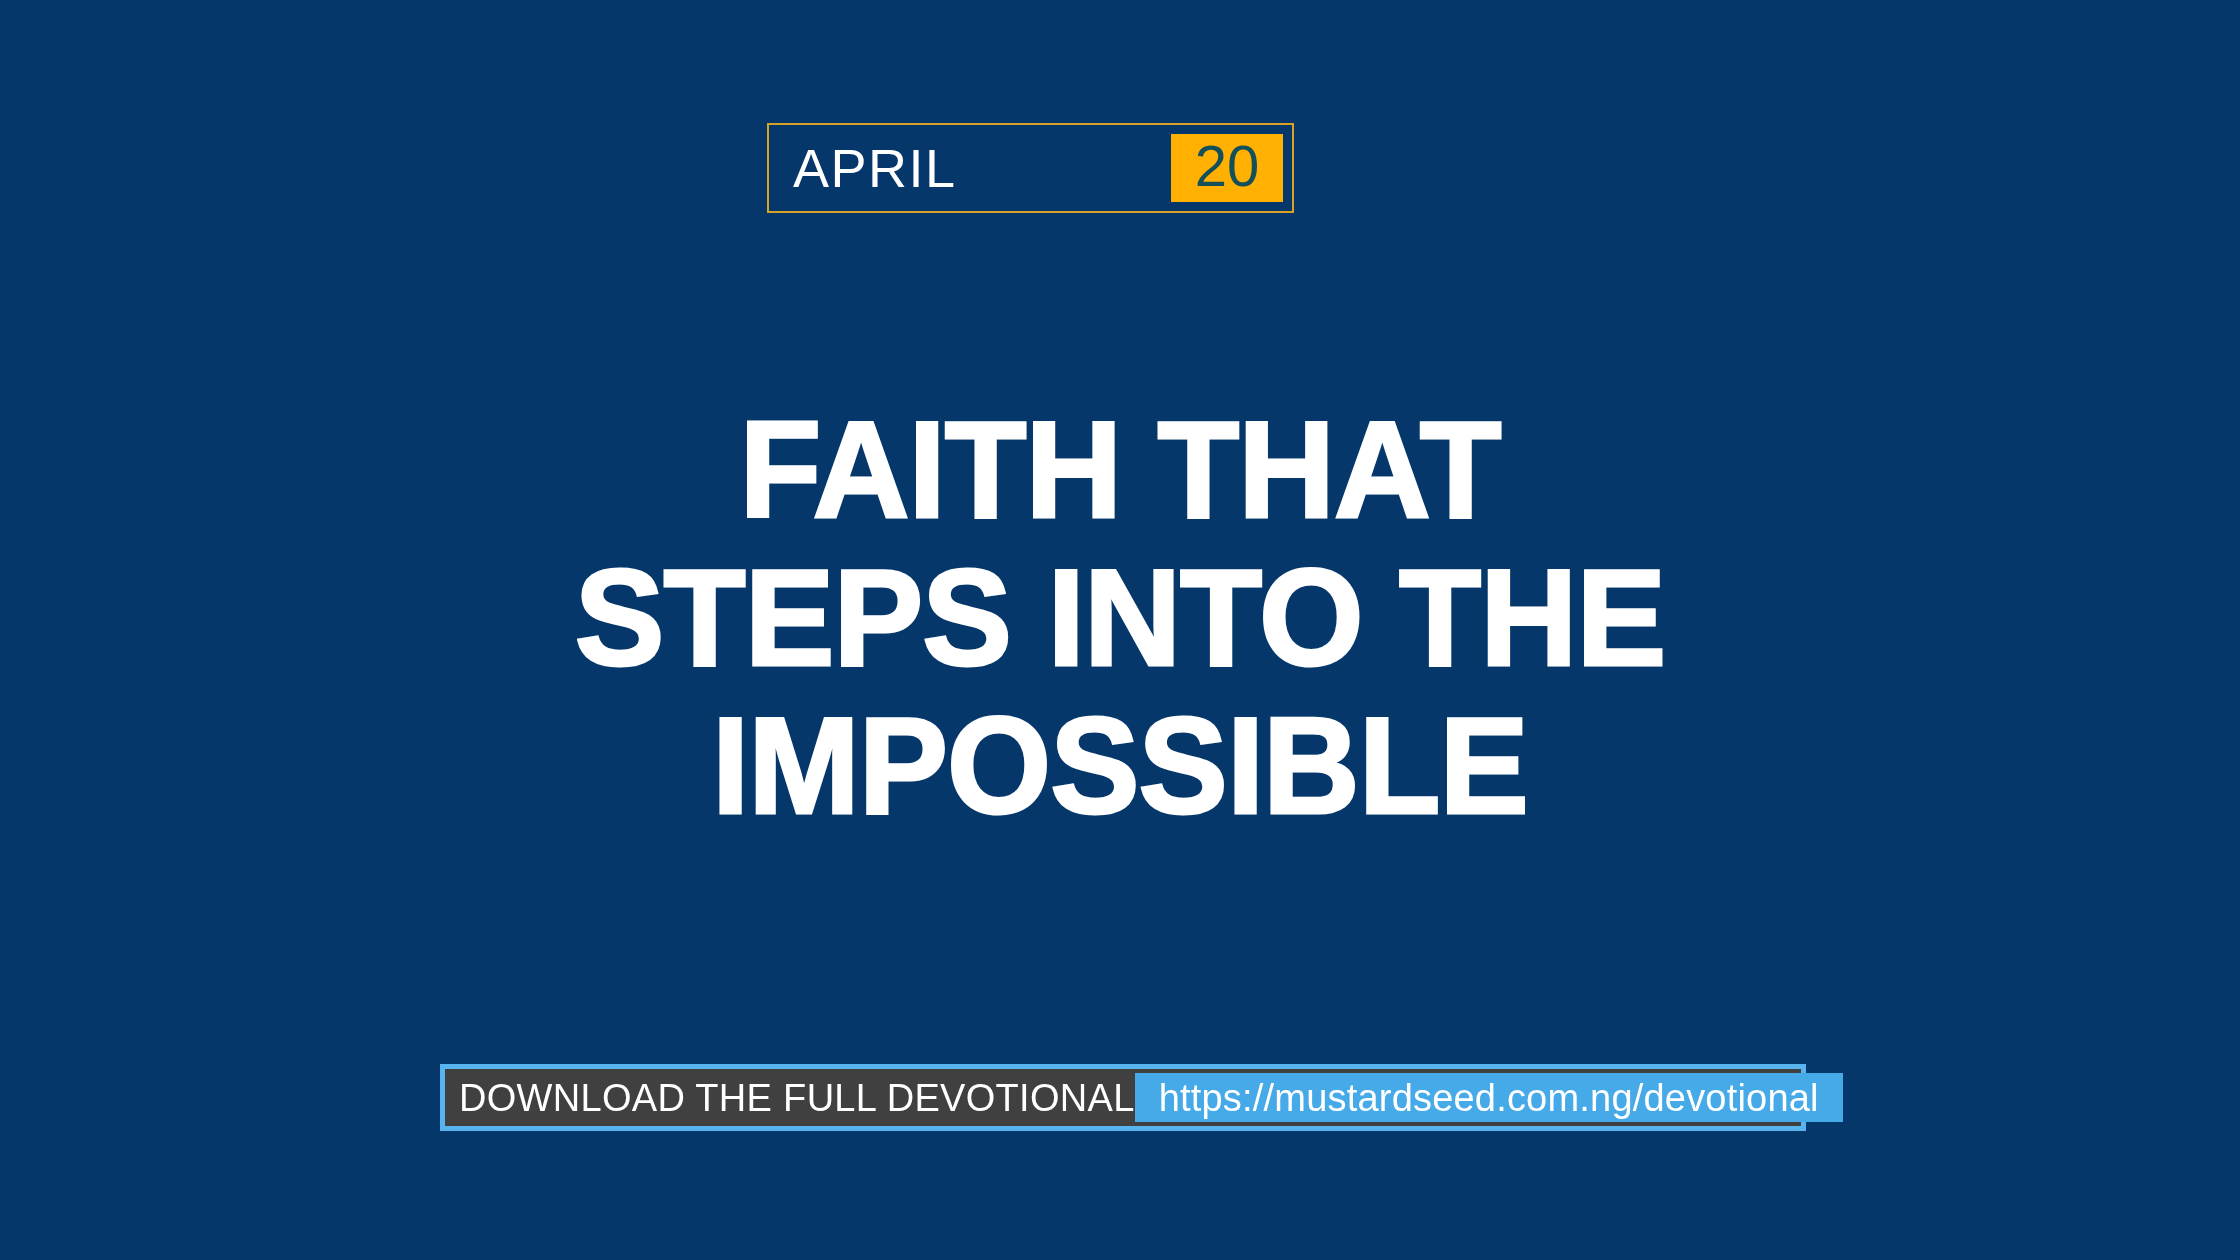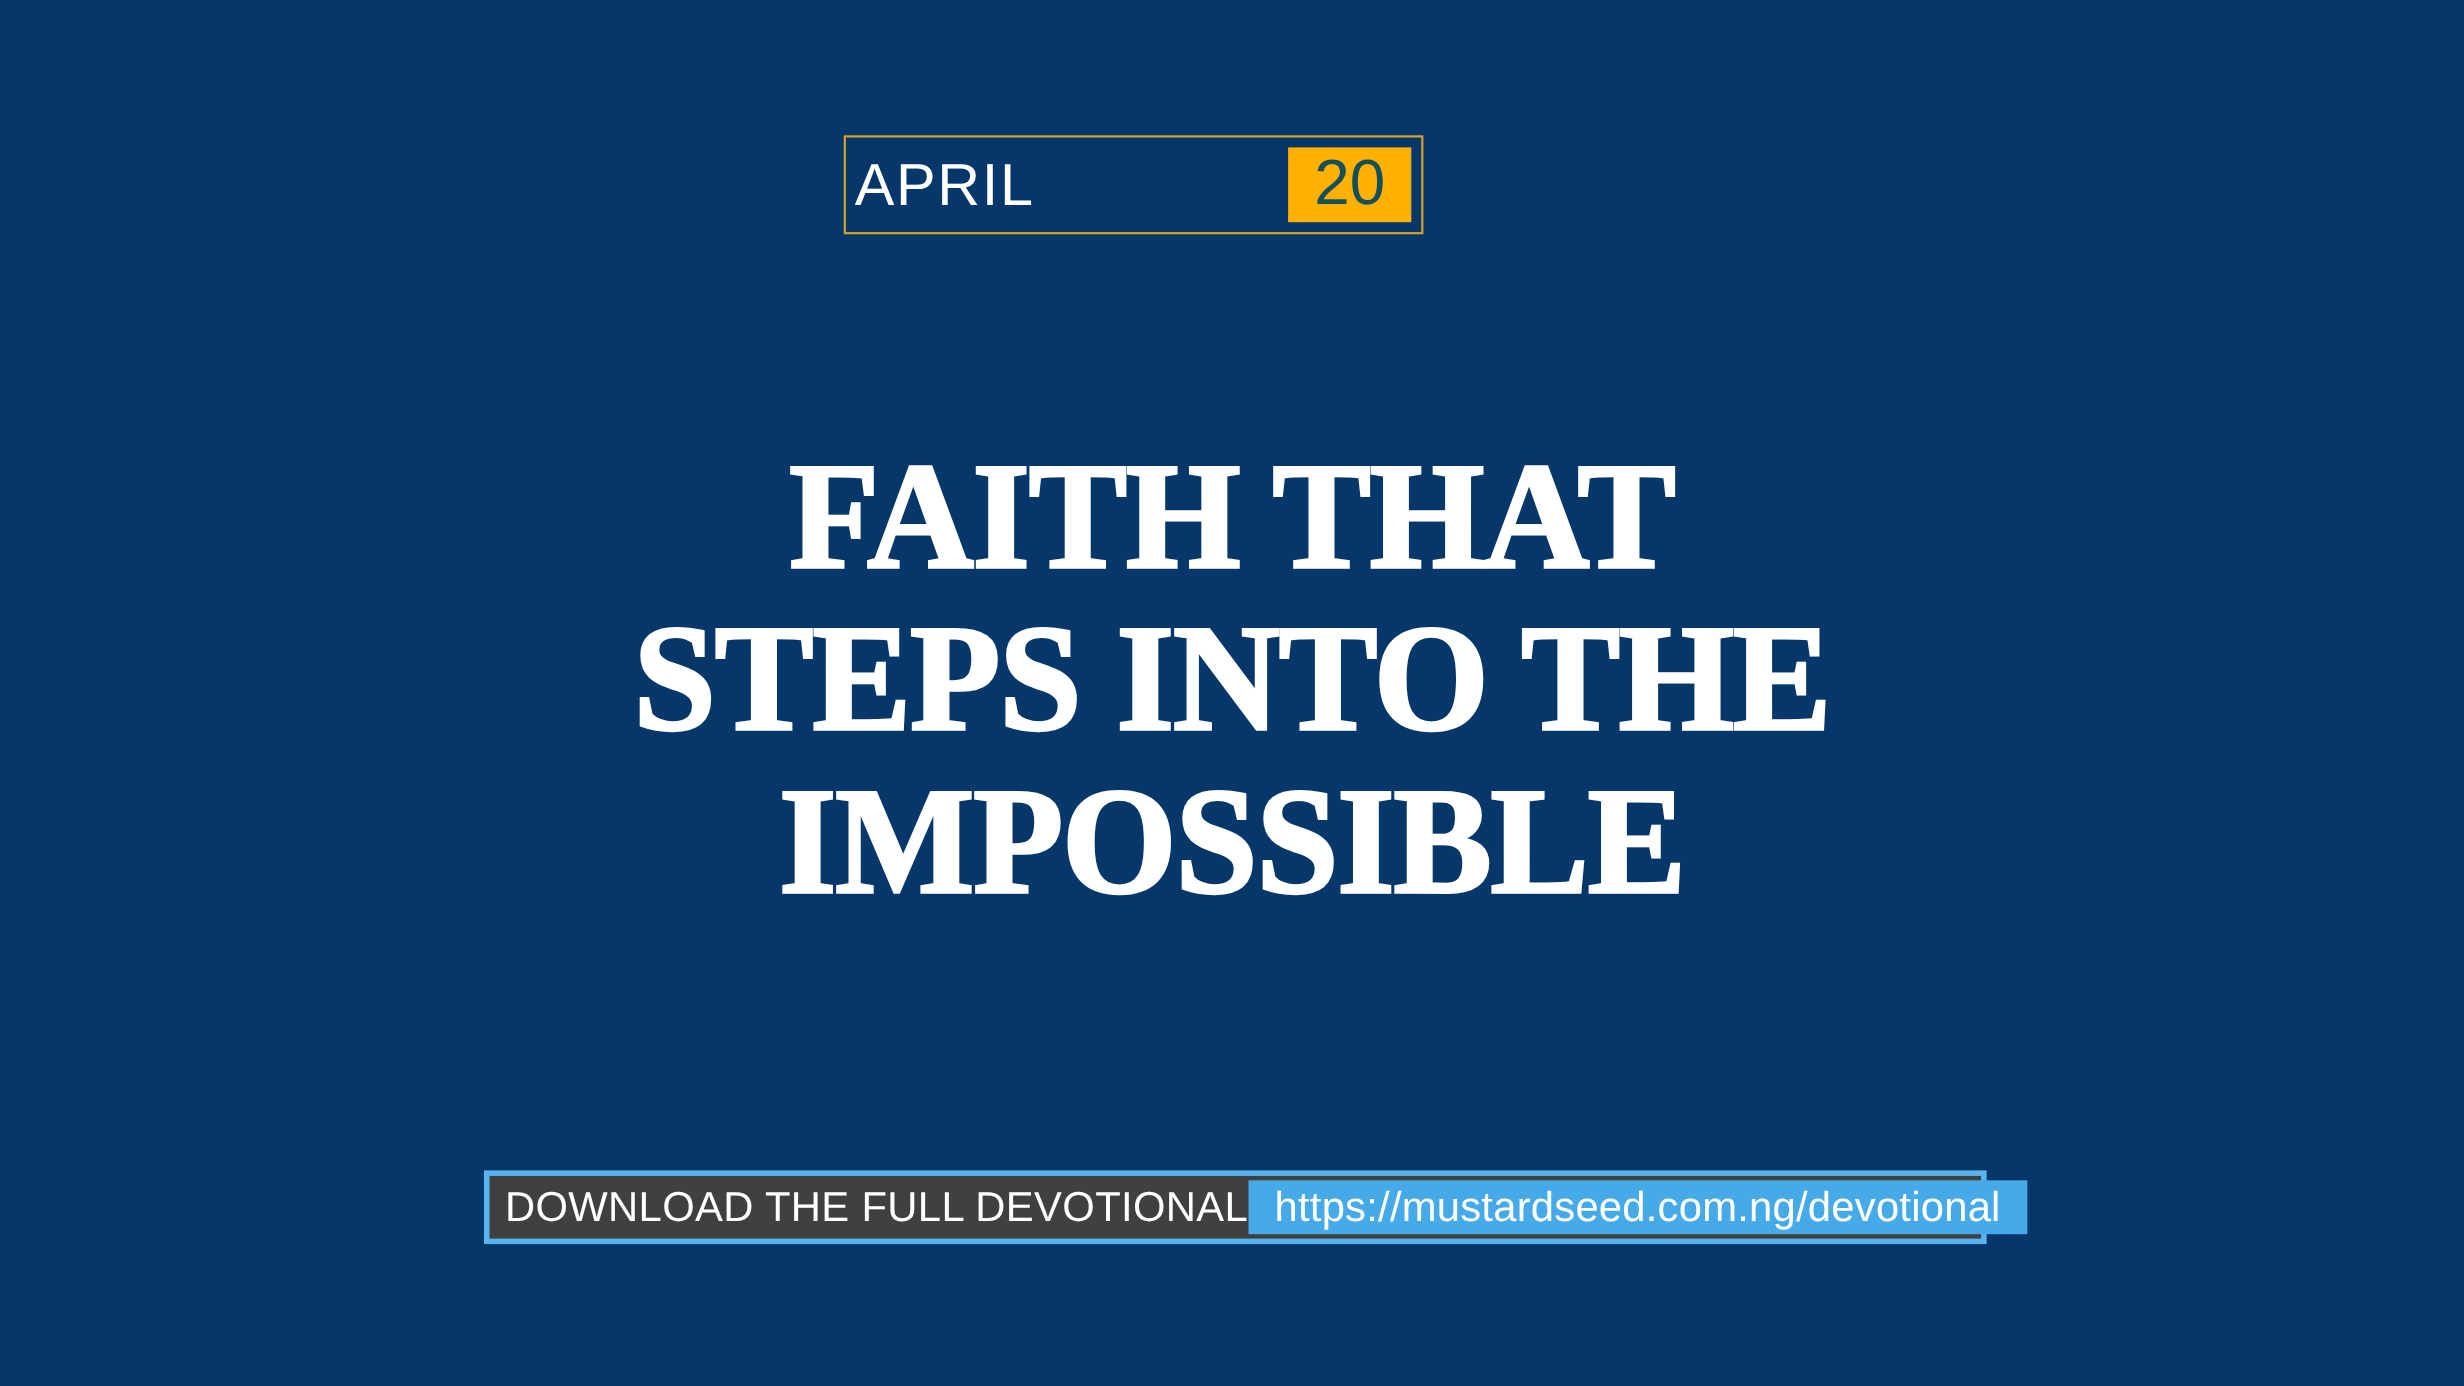--- a/index.html
+++ b/index.html
@@ -30,21 +30,21 @@
     box-sizing: border-box;
     border: 2px solid #d8a227;
     background: #05376b;
     display: flex;
     align-items: stretch;
     justify-content: space-between;
   }
   .date-month {
     display: flex;
     align-items: center;
-    padding-left: 8px;
+    padding-left: 24px;
     color: #ffffff;
     font-size: 54px;
     font-weight: 400;
     letter-spacing: 1.5px;
     line-height: 1;
     font-family: "Liberation Sans", sans-serif;
   }
   .date-day-chip {
     margin: 9px 9px 9px 0;
     width: 112px;
@@ -64,21 +64,21 @@
   }
 
   
   .headline {
     position: absolute;
     left: 0;
     top: 395px;
     width: 2240px;
     text-align: center;
     color: #ffffff;
-    font-family: Liberation Serif, serif;
+    font-family: Liberation Sans, sans-serif;
     font-weight: 700;
     font-size: 138px;
     line-height: 148px;
     letter-spacing: -1px;
     text-transform: uppercase;
     -webkit-text-stroke: 3px #ffffff;
   }
   .headline .hl-line {
     display: block;
     white-space: nowrap;

